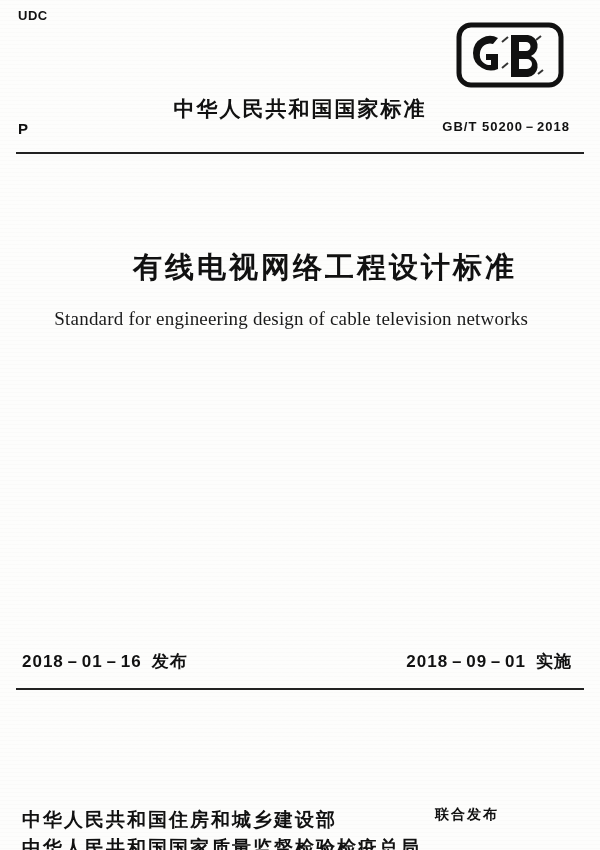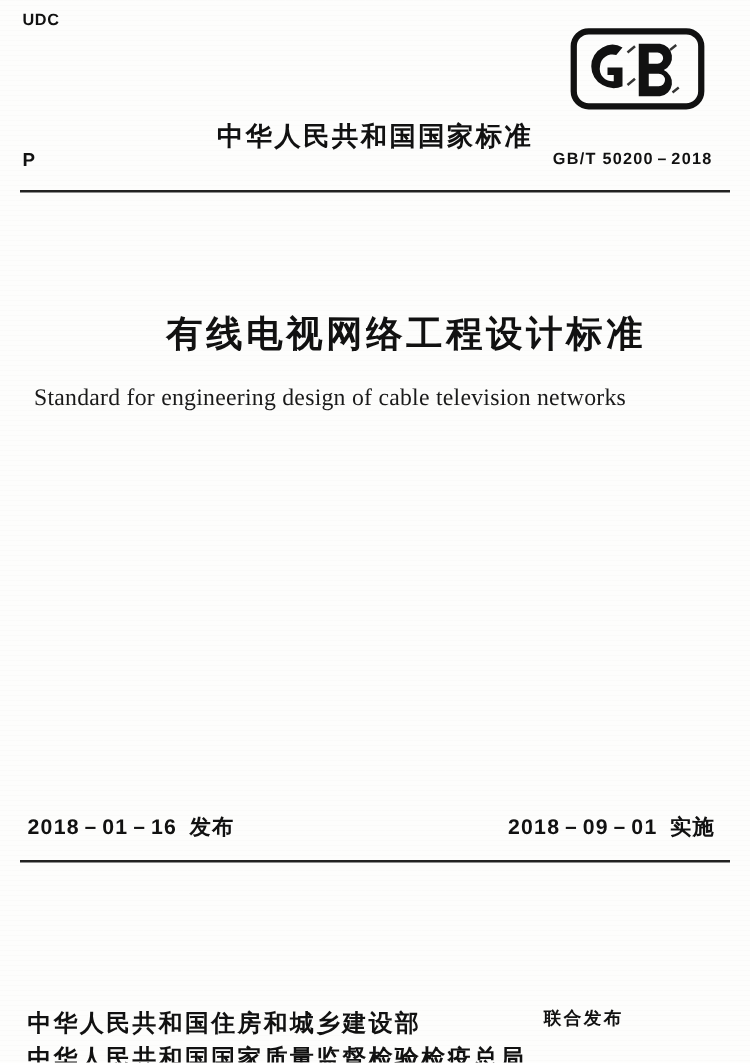--- a/index.html
+++ b/index.html
@@ -109,21 +109,21 @@
     letter-spacing: 3px;
     color: #111;
     margin-left: 25px;
   }
 
   .doc-subtitle {
     position: absolute;
     top: 308px;
     left: 0;
     width: 528px;
-    text-align: center;
+    text-align: right;
     font-family: "Liberation Serif", serif;
     font-size: 19px;
     letter-spacing: 0.2px;
     color: #1a1a1a;
   }
 
   
   .date-issue {
     position: absolute;
     top: 650px;

